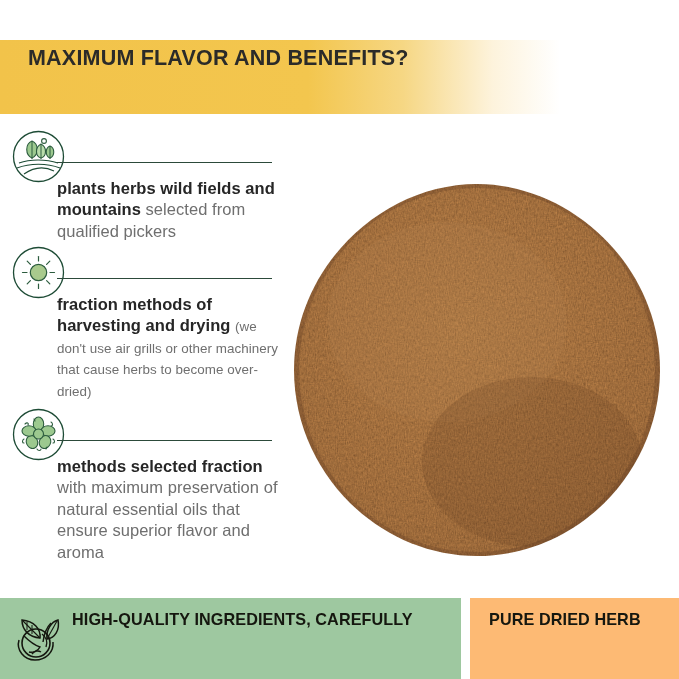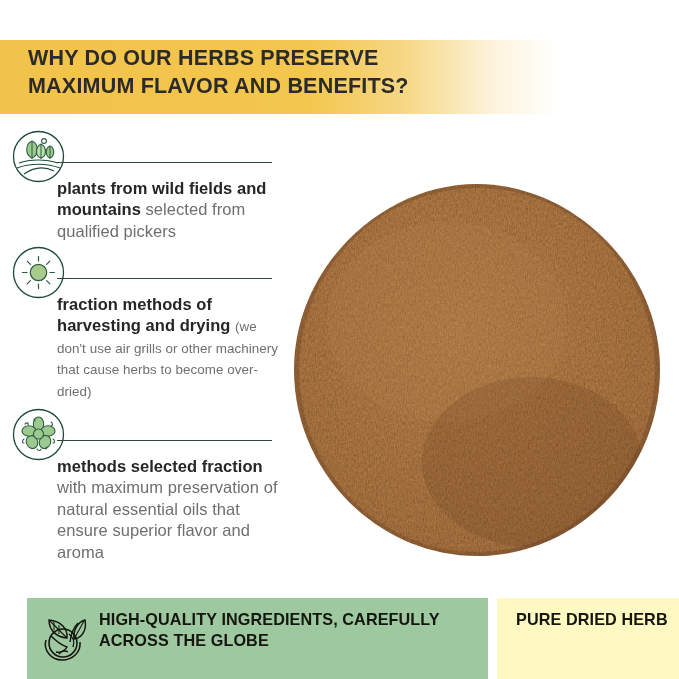--- a/index.html
+++ b/index.html
@@ -44,44 +44,43 @@
     color:#6f6f6f;font-size:16.5px;line-height:1.30;letter-spacing:0.05px;
   }
   .ftext b{color:#262626;font-weight:bold;}
   .paren{font-size:13.4px;line-height:1.26;color:#6f6f6f;}
 
   
   .herb-wrap{position:absolute;left:282px;top:172px;width:390px;height:400px;}
   .herb-wrap svg{display:block;}
 
   
-  .banner{position:absolute;top:598px;height:81px;margin-left:27px;}
+  .banner{position:absolute;top:598px;height:81px;}
   .banner-left{left:0;width:461px;background:#9ec8a0;}
-  .banner-right{left:470px;width:209px;background:#fef9c3;}
+  .banner-right{left:470px;width:209px;background:#fdba74;}
   .globe-icon{position:absolute;left:12px;top:14px;width:52px;height:52px;}
   .banner-left-text{
     position:absolute;left:72px;top:11px;width:380px;
     font-size:16.2px;font-weight:bold;line-height:1.30;color:#15170f;
     text-transform:uppercase;letter-spacing:0.1px;
   }
   .banner-right-text{
     position:absolute;left:19px;top:11px;width:186px;
     font-size:16.2px;font-weight:bold;line-height:1.30;color:#15170f;
     text-transform:uppercase;letter-spacing:0.1px;
   }
   .ln{display:block;}
 </style>
 </head>
 <body>
 
 <div class="page">
 
   <div class="header-band"></div>
   <div class="header-title">
-    <span class="ln">WHY DO OUR HERBS PRESERVE</span>
     <span class="ln l2">MAXIMUM FLAVOR AND BENEFITS?</span>
   </div>
 
 
   <div class="feature f1">
     <div class="icon-circle">
       <svg width="53" height="53" viewBox="0 0 53 53" xmlns="http://www.w3.org/2000/svg">
         <circle cx="26.5" cy="26.5" r="25" fill="#fff" stroke="#1d4b35" stroke-width="1.3"></circle>
         <path d="M20 28 C13 25 13 14 20 11 C27 14 27 25 20 28 Z" fill="#9cc98f" stroke="#2c5c3e" stroke-width="1.1"></path>
         <path d="M20 11 L20 29" stroke="#2c5c3e" stroke-width="1"></path>
@@ -90,21 +89,21 @@
         <path d="M38 28 C33 26 33 18 38 16 C43 18 43 26 38 28 Z" fill="#9cc98f" stroke="#2c5c3e" stroke-width="1.1"></path>
         <path d="M38 16 L38 29" stroke="#2c5c3e" stroke-width="1"></path>
         <circle cx="32" cy="11" r="2.4" fill="none" stroke="#2c5c3e" stroke-width="1.1"></circle>
         <path d="M7 33 C18 29 34 29 46 33" fill="none" stroke="#1d4b35" stroke-width="1.2"></path>
         <path d="M5 38 C18 33 35 33 48 38" fill="none" stroke="#1d4b35" stroke-width="1.2"></path>
         <path d="M12 44 C22 37 32 36 42 41" fill="none" stroke="#1d4b35" stroke-width="1.1"></path>
       </svg>
     </div>
     <div class="rule"></div>
     <div class="ftext">
-      <b>plants from wild fields and mountains</b><span> selected from qualified pickers</span>
+      <b>plants herbs wild fields and mountains</b><span> selected from qualified pickers</span>
     </div>
   </div>
 
   <div class="feature f2">
     <div class="icon-circle">
       <svg width="53" height="53" viewBox="0 0 53 53" xmlns="http://www.w3.org/2000/svg">
         <circle cx="26.5" cy="26.5" r="25" fill="#fff" stroke="#1d4b35" stroke-width="1.3"></circle>
         <circle cx="26.5" cy="26.5" r="8.2" fill="#a9ca8d" stroke="#2c5c3e" stroke-width="1.2"></circle>
         <g stroke="#2c5c3e" stroke-width="1.2" stroke-linecap="round">
           <line x1="26.5" y1="10.5" x2="26.5" y2="15"></line>
@@ -209,21 +208,20 @@
         <path d="M10 8 C22 9 29 17 28 26 C17 25 10 18 10 8 Z" fill="none" stroke="#15170f" stroke-width="1.5"></path>
         <path d="M11 9 L28 26" stroke="#15170f" stroke-width="1.1"></path>
         <path d="M15 10 L15 18 M20 13 L20 22" stroke="#15170f" stroke-width="1"></path>
         <path d="M46 8 C48 18 43 26 35 27 C34 18 39 10 46 8 Z" fill="none" stroke="#15170f" stroke-width="1.5"></path>
         <path d="M45 9 L35 27" stroke="#15170f" stroke-width="1.1"></path>
         <path d="M31 30 C32 22 34 16 39 11" fill="none" stroke="#15170f" stroke-width="1.4"></path>
       </svg>
     </div>
     <div class="banner-left-text">
       <span class="ln">HIGH-QUALITY INGREDIENTS, CAREFULLY</span>
-      <span class="ln">ACROSS THE GLOBE</span>
     </div>
   </div>
 
   <div class="banner banner-right">
     <div class="banner-right-text">
       <span class="ln">PURE DRIED HERB</span>
     </div>
   </div>
 
 </div>

